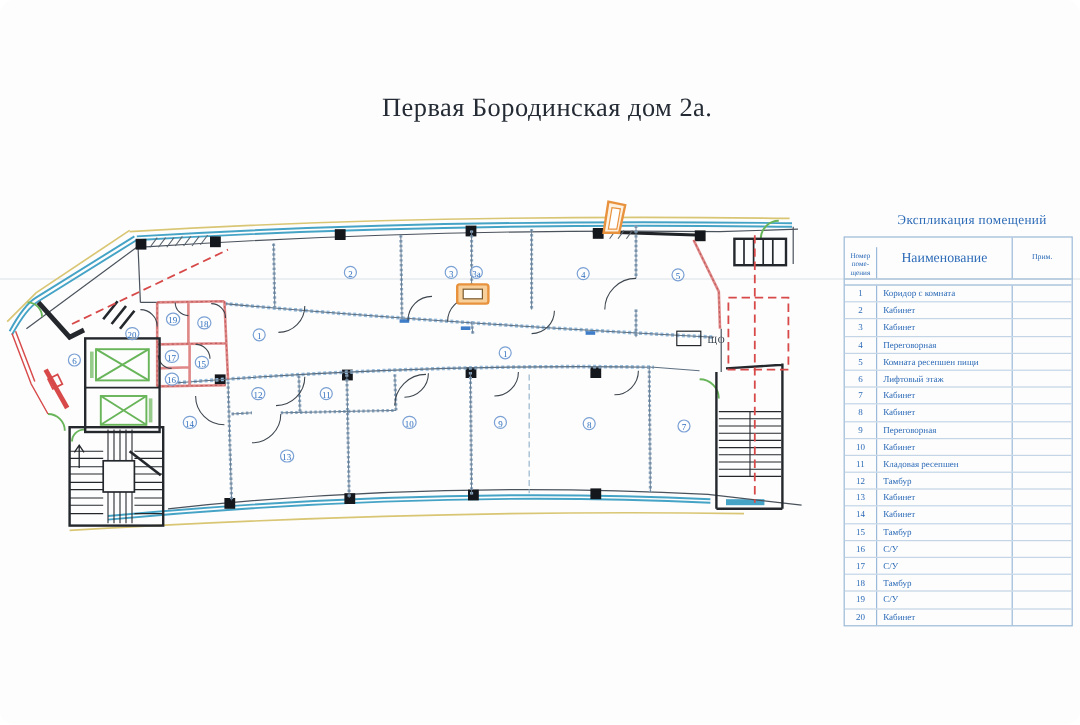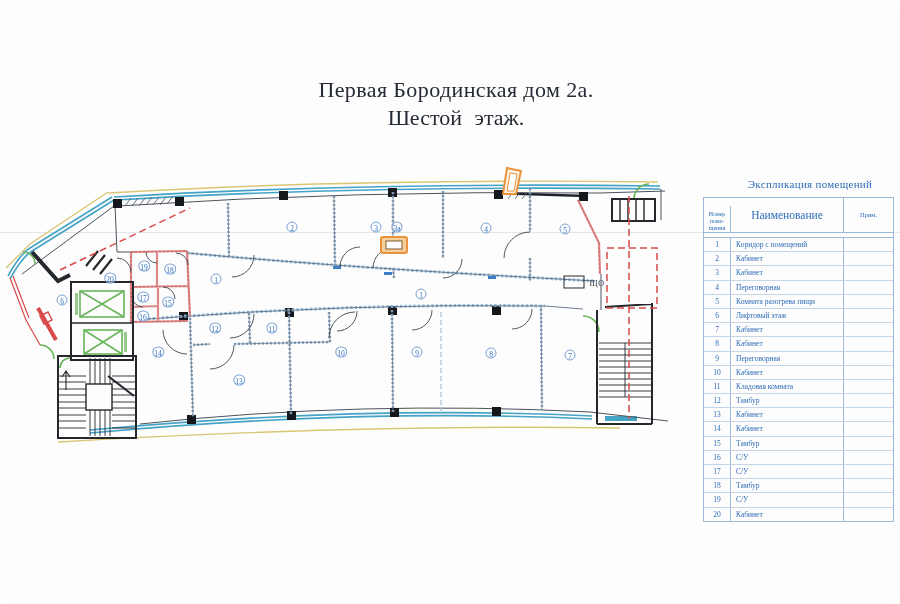--- a/index.html
+++ b/index.html
@@ -55,21 +55,20 @@
 </style>
 </head>
 <body>
 
 <div class="stage">
 
   <div class="scanline"></div>
 
   <div class="main-title">
     <div class="t1">Первая Бородинская дом 2а.</div>
-    <div class="t2">Шестой  этаж.</div>
   </div>
 
   <svg class="plan" width="900" height="604" viewBox="0 0 900 604">
 
     <g>
       <path class="s-yellow" d="M108,193 Q360,178 658,182"></path>
       <path class="s-yellow" d="M6,268 L30,244 L108,192"></path>
       <path class="s-yellow" d="M58,442 Q360,424 620,428"></path>
     </g>
 
@@ -248,41 +247,41 @@
     <div class="thead">
       <div class="h-num">Номер поме- щения</div>
       <div class="h-name">Наименование</div>
       <div class="h-note">Прим.</div>
     </div>
     <div class="tspacer"></div>
     <div id="tbl-body">
 
     <div class="trow">
           <div class="c-num">1</div>
-          <div class="c-name">Коридор с помещений</div>
+          <div class="c-name">Коридор с комната</div>
           <div class="c-note"></div>
         </div>
         <div class="trow">
           <div class="c-num">2</div>
           <div class="c-name">Кабинет</div>
           <div class="c-note"></div>
         </div>
         <div class="trow">
           <div class="c-num">3</div>
           <div class="c-name">Кабинет</div>
           <div class="c-note"></div>
         </div>
         <div class="trow">
           <div class="c-num">4</div>
           <div class="c-name">Переговорная</div>
           <div class="c-note"></div>
         </div>
         <div class="trow">
           <div class="c-num">5</div>
-          <div class="c-name">Комната разогрева пищи</div>
+          <div class="c-name">Комната ресепшен пищи</div>
           <div class="c-note"></div>
         </div>
         <div class="trow">
           <div class="c-num">6</div>
           <div class="c-name">Лифтовый этаж</div>
           <div class="c-note"></div>
         </div>
         <div class="trow">
           <div class="c-num">7</div>
           <div class="c-name">Кабинет</div>
@@ -298,21 +297,21 @@
           <div class="c-name">Переговорная</div>
           <div class="c-note"></div>
         </div>
         <div class="trow">
           <div class="c-num">10</div>
           <div class="c-name">Кабинет</div>
           <div class="c-note"></div>
         </div>
         <div class="trow">
           <div class="c-num">11</div>
-          <div class="c-name">Кладовая комната</div>
+          <div class="c-name">Кладовая ресепшен</div>
           <div class="c-note"></div>
         </div>
         <div class="trow">
           <div class="c-num">12</div>
           <div class="c-name">Тамбур</div>
           <div class="c-note"></div>
         </div>
         <div class="trow">
           <div class="c-num">13</div>
           <div class="c-name">Кабинет</div>

